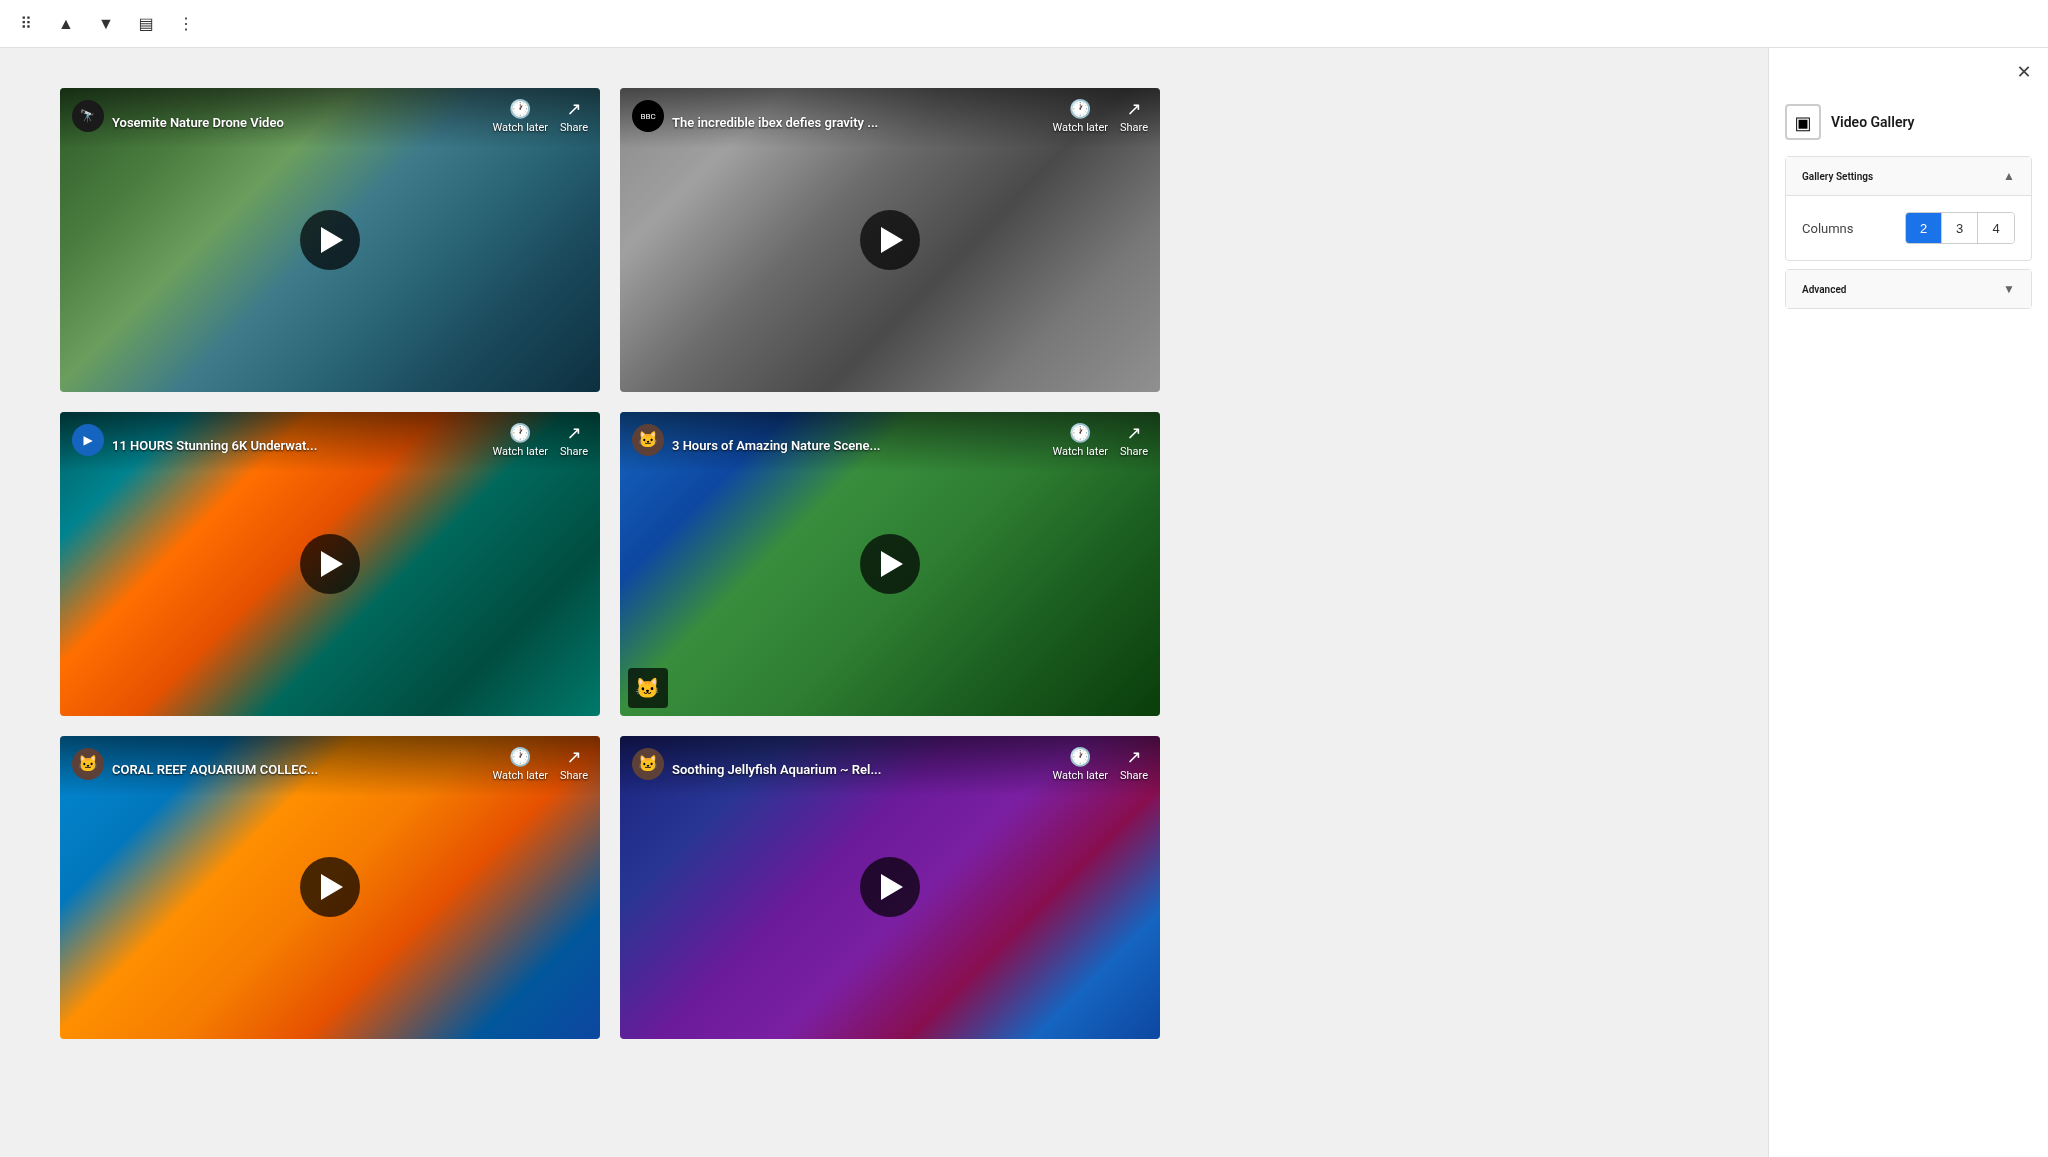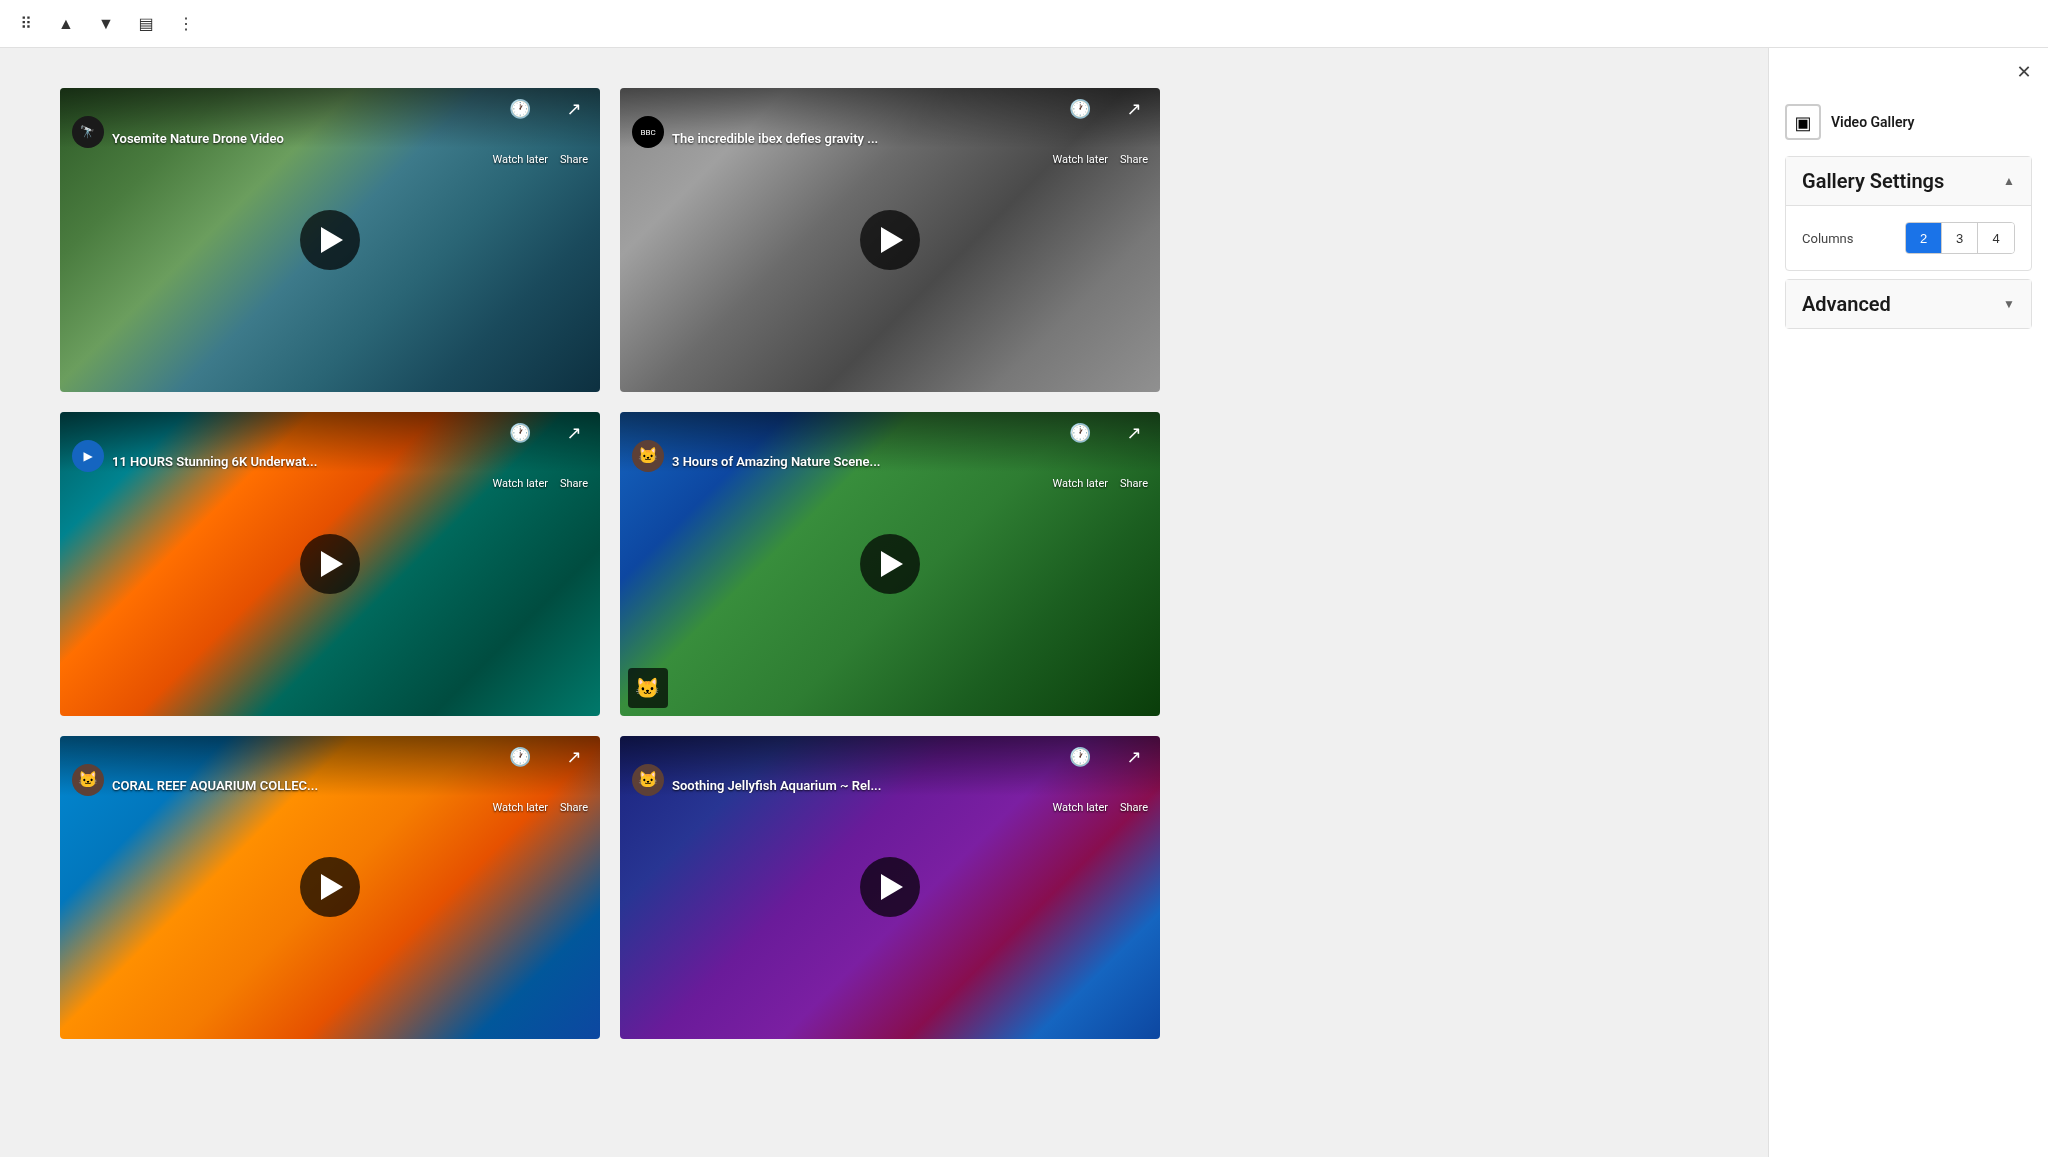--- a/index.html
+++ b/index.html
@@ -120,21 +120,21 @@
     .video-action-btn {
       display: flex;
       flex-direction: column;
       align-items: center;
       gap: 2px;
       cursor: pointer;
       color: #fff;
     }
 
     .video-action-btn .icon { font-size: 18px; }
-    .video-action-btn .label { font-size: 11px; text-shadow: 0 1px 2px rgba(0,0,0,0.8); margin-top: 32px; }
+    .video-action-btn .label { font-size: 11px; text-shadow: 0 1px 2px rgba(0,0,0,0.8); }
 
     
     .play-btn {
       position: absolute;
       top: 50%; left: 50%;
       transform: translate(-50%, -50%);
       width: 60px; height: 60px;
       background: rgba(0,0,0,0.7);
       border-radius: 50%;
       display: flex; align-items: center; justify-content: center;
@@ -261,21 +261,21 @@
     .section-header {
       display: flex;
       align-items: center;
       justify-content: space-between;
       padding: 12px 16px;
       cursor: pointer;
       background: #f9f9f9;
     }
 
     .section-title {
-      font-size: 20px;
+      font-size: 10px;
       font-weight: 600;
       color: #1a1a1a;
     }
 
     .section-chevron {
       font-size: 12px;
       color: #666;
     }
 
     .section-content {

